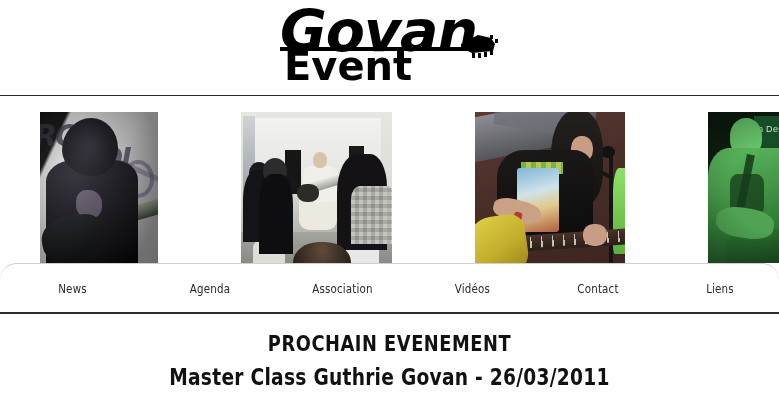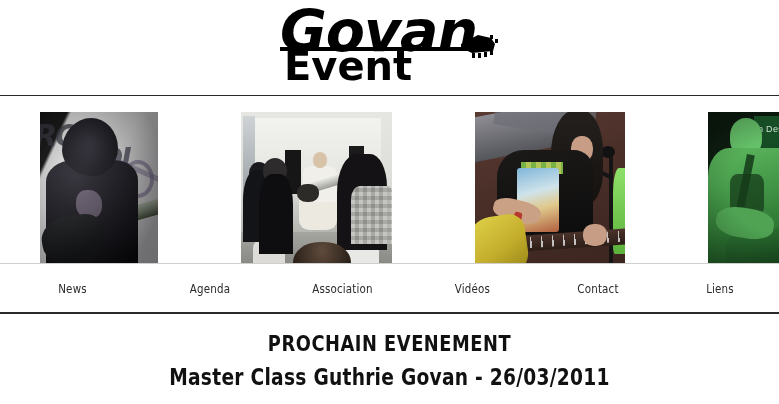--- a/index.html
+++ b/index.html
@@ -380,20 +380,21 @@
     background: radial-gradient(ellipse at 40% 45%, rgba(0,0,0,0) 35%, rgba(0,0,0,.55) 100%);
   }
 
   
   .main-nav {
     position: relative;
     width: 779px;
     height: 48px;
     background: #ffffff;
     border-top: 1px solid #cfcfcf;
+    border-radius: 17px;
   }
   .nav-list {
     list-style: none;
     margin: 0;
     padding: 0;
     height: 48px;
     display: flex;
     align-items: center;
   }
   .nav-item {

